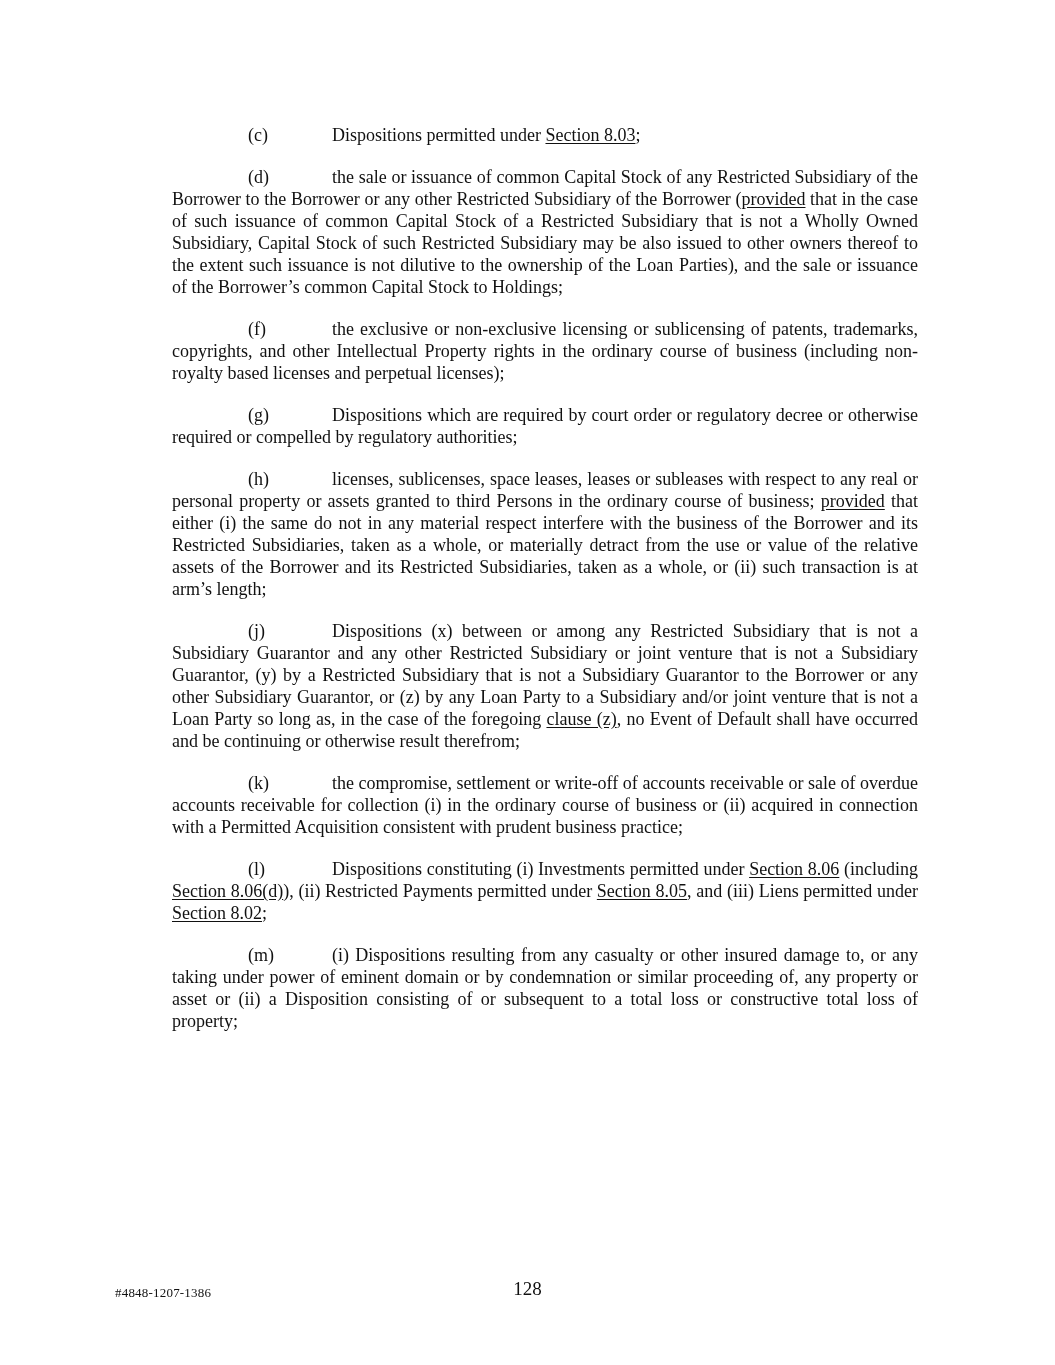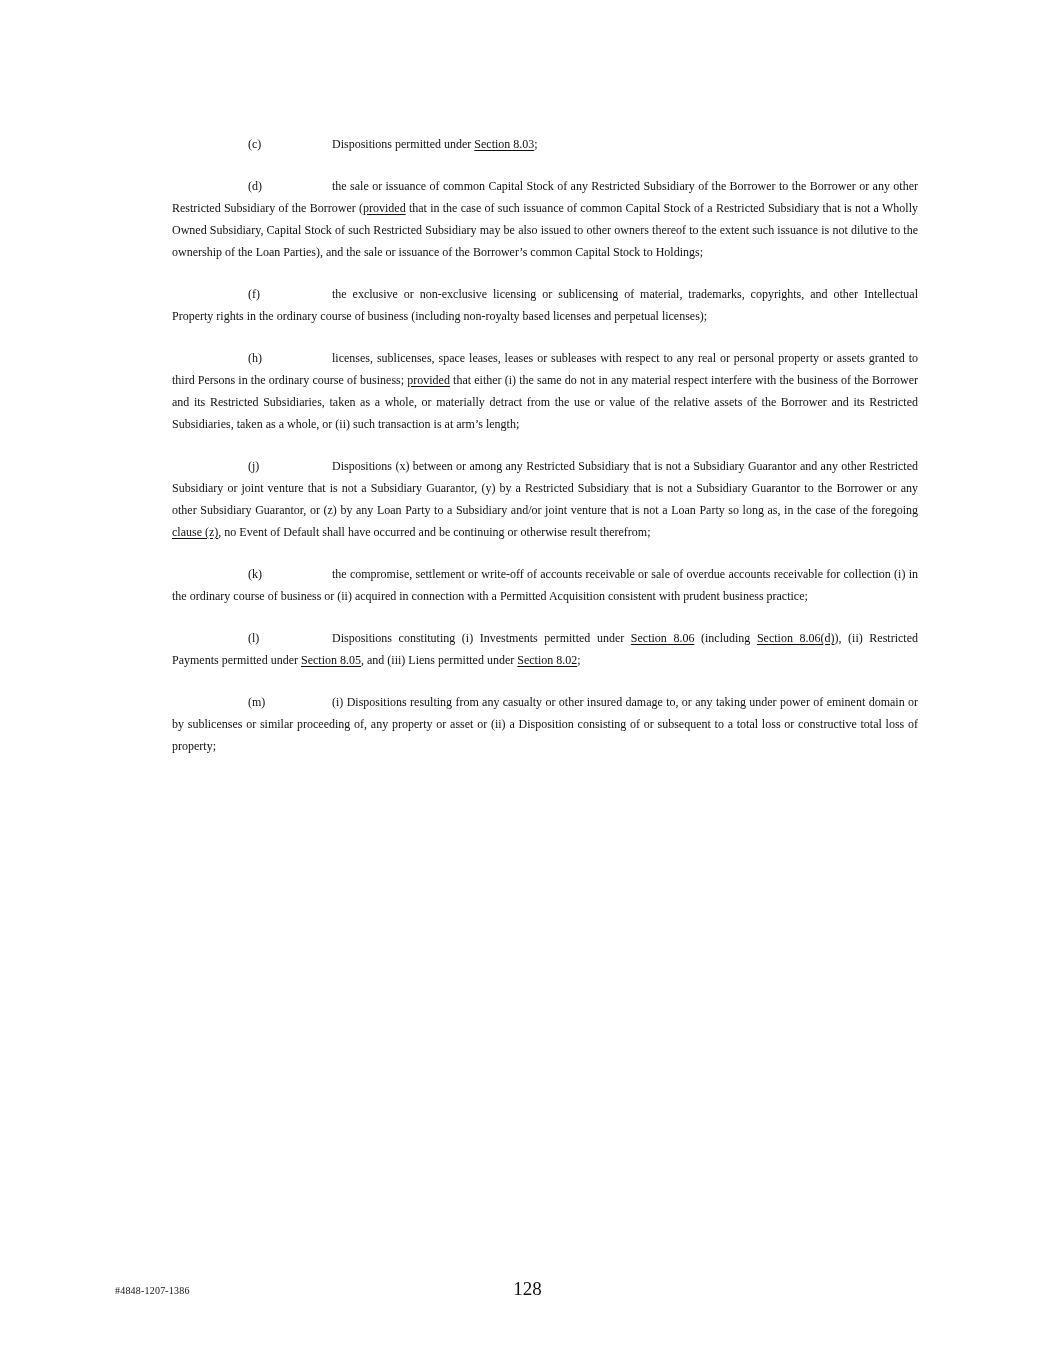--- a/index.html
+++ b/index.html
@@ -16,40 +16,40 @@
     color: #111111;
     overflow: hidden;
   }
   .content {
     position: absolute;
     left: 172px;
     top: 124px;
     width: 746px;
   }
   .para {
-    margin: 9px 0 20px 0;
-    font-size: 12px;
+    margin: 0 0 20px 0;
+    font-size: 18px;
     line-height: 22px;
     text-align: justify;
     text-indent: 76px;
   }
   .plabel {
     display: inline-block;
     width: 84px;
     text-indent: 0;
   }
   .u {
     text-decoration: underline;
     text-underline-offset: 2px;
   }
   .footer-docnum {
     position: absolute;
     left: 115px;
     top: 1285px;
-    font-size: 10px;
+    font-size: 13px;
     letter-spacing: 0.2px;
   }
   .footer-pagenum {
     position: absolute;
     left: 0;
     right: 0;
     top: 1278px;
     text-align: center;
     font-size: 19px;
   }
@@ -58,32 +58,33 @@
 <body>
 
 <div class="page">
   <div class="content">
 
     <p class="para"><span class="plabel">(c)</span><span>Dispositions permitted under </span><span class="u">Section 8.03</span><span>;</span></p>
 
     <p class="para"><span class="plabel">(d)</span><span>the sale or issuance of common Capital Stock of any Restricted Subsidiary of the Borrower to the Borrower or any other Restricted Subsidiary of the Borrower (</span><span class="u">provided</span><span> that in the case of such issuance of common Capital Stock of a Restricted Subsidiary that is not a Wholly Owned Subsidiary, Capital Stock of such Restricted Subsidiary may be also issued to other owners thereof to the extent such issuance is not dilutive to the ownership of the Loan Parties), and the sale or issuance of the Borrower’s common Capital Stock to Holdings;</span></p>
 
 
-    <p class="para"><span class="plabel">(f)</span><span>the exclusive or non-exclusive licensing or sublicensing of material, trademarks, copyrights, and other Intellectual Property rights in the ordinary course of business (including non-royalty based licenses and perpetual licenses);</span></p>
+    <p class="para"><span class="plabel">(f)</span><span>the exclusive or non-exclusive licensing or sublicensing of patents, trademarks, copyrights, and other Intellectual Property rights in the ordinary course of business (including non-royalty based licenses and perpetual licenses);</span></p>
 
+    <p class="para"><span class="plabel">(g)</span><span>Dispositions which are required by court order or regulatory decree or otherwise required or compelled by regulatory authorities;</span></p>
 
     <p class="para"><span class="plabel">(h)</span><span>licenses, sublicenses, space leases, leases or subleases with respect to any real or personal property or assets granted to third Persons in the ordinary course of business; </span><span class="u">provided</span><span> that either (i) the same do not in any material respect interfere with the business of the Borrower and its Restricted Subsidiaries, taken as a whole, or materially detract from the use or value of the relative assets of the Borrower and its Restricted Subsidiaries, taken as a whole, or (ii) such transaction is at arm’s length;</span></p>
 
 
     <p class="para"><span class="plabel">(j)</span><span>Dispositions (x) between or among any Restricted Subsidiary that is not a Subsidiary Guarantor and any other Restricted Subsidiary or joint venture that is not a Subsidiary Guarantor, (y) by a Restricted Subsidiary that is not a Subsidiary Guarantor to the Borrower or any other Subsidiary Guarantor, or (z) by any Loan Party to a Subsidiary and/or joint venture that is not a Loan Party so long as, in the case of the foregoing </span><span class="u">clause (z)</span><span>, no Event of Default shall have occurred and be continuing or otherwise result therefrom;</span></p>
 
     <p class="para"><span class="plabel">(k)</span><span>the compromise, settlement or write-off of accounts receivable or sale of overdue accounts receivable for collection (i) in the ordinary course of business or (ii) acquired in connection with a Permitted Acquisition consistent with prudent business practice;</span></p>
 
     <p class="para"><span class="plabel">(l)</span><span>Dispositions constituting (i) Investments permitted under </span><span class="u">Section 8.06</span><span> (including </span><span class="u">Section 8.06(d)</span><span>), (ii) Restricted Payments permitted under </span><span class="u">Section 8.05</span><span>, and (iii) Liens permitted under </span><span class="u">Section 8.02</span><span>;</span></p>
 
-    <p class="para"><span class="plabel">(m)</span><span>(i) Dispositions resulting from any casualty or other insured damage to, or any taking under power of eminent domain or by sublicenses or similar proceeding of, any property or asset or (ii) a Disposition consisting of or subsequent to a total loss or constructive total loss of property;</span></p>
+    <p class="para"><span class="plabel">(m)</span><span>(i) Dispositions resulting from any casualty or other insured damage to, or any taking under power of eminent domain or by condemnation or similar proceeding of, any property or asset or (ii) a Disposition consisting of or subsequent to a total loss or constructive total loss of property;</span></p>
 
 
   </div>
 
   <div class="footer-docnum">#4848-1207-1386</div>
   <div class="footer-pagenum">128</div>
 </div>
 
 </body></html>

